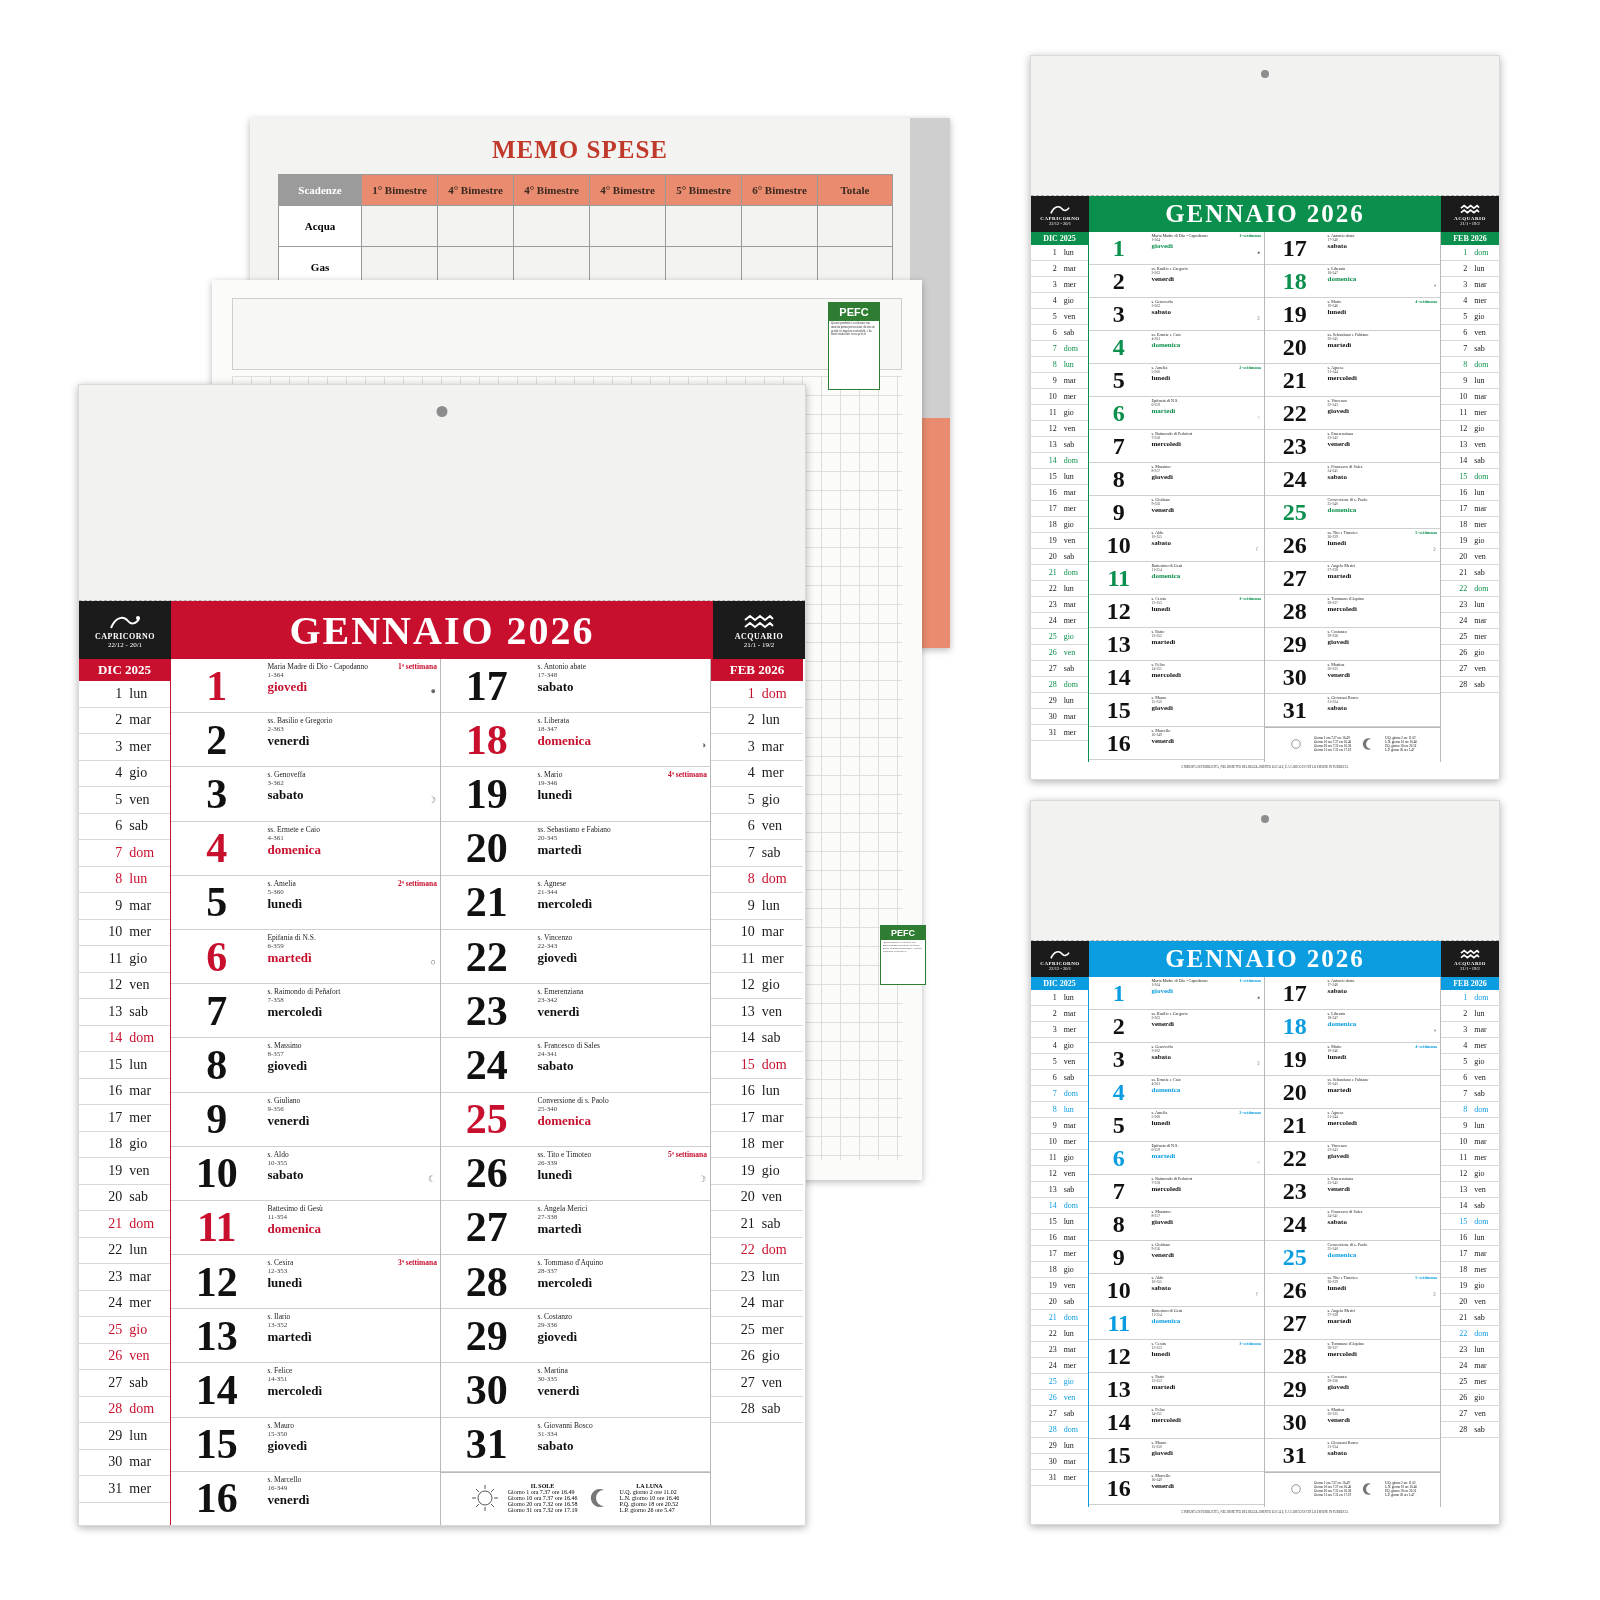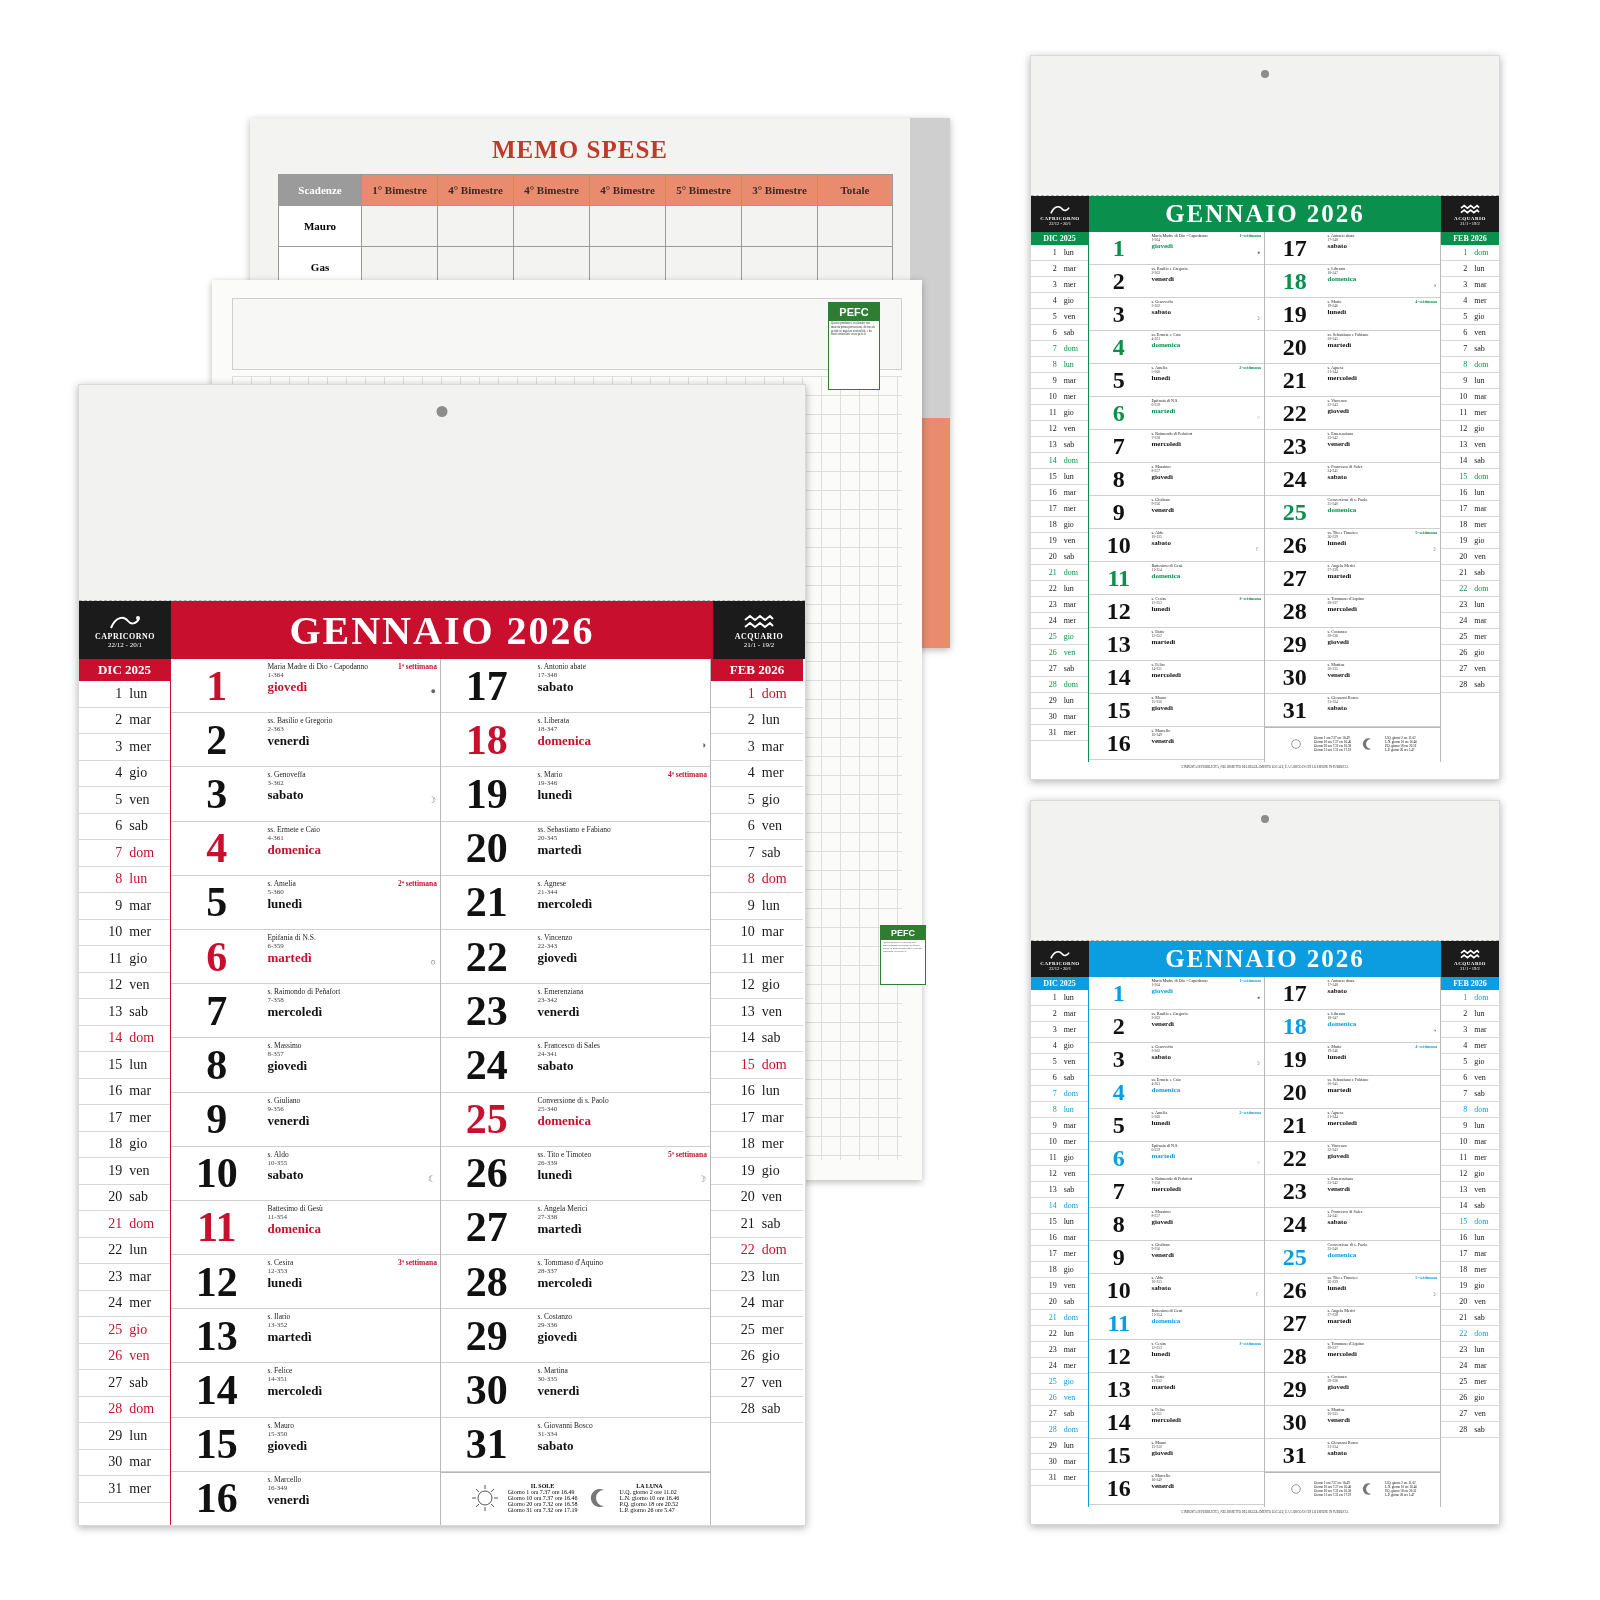--- a/index.html
+++ b/index.html
@@ -61,27 +61,27 @@
   <div style="position:absolute;left:28px;top:56px;width:615px;">
     <table class="memo">
       <thead>
           <tr>
         <th class="first" style="width:80px;height:28px;">Scadenze</th>
         <th>1° Bimestre</th>
         <th>4° Bimestre</th>
         <th>4° Bimestre</th>
         <th>4° Bimestre</th>
         <th>5° Bimestre</th>
-        <th>3° Bimestre</th>
+        <th>6° Bimestre</th>
         <th class="last" style="width:72px;">Totale</th>
       </tr>
         </thead>
       <tbody>
         <tr>
-          <td class="rh" style="height:38px;">Mauro</td>
+          <td class="rh" style="height:38px;">Acqua</td>
           <td></td>
             <td></td>
           <td></td>
             <td></td>
           <td></td>
             <td></td>
           <td></td>
         </tr>
         <tr>
           <td class="rh" style="height:38px;">Gas</td>

